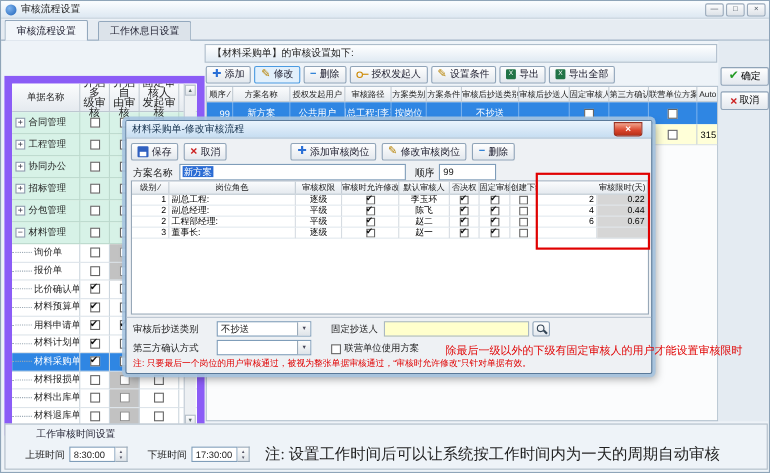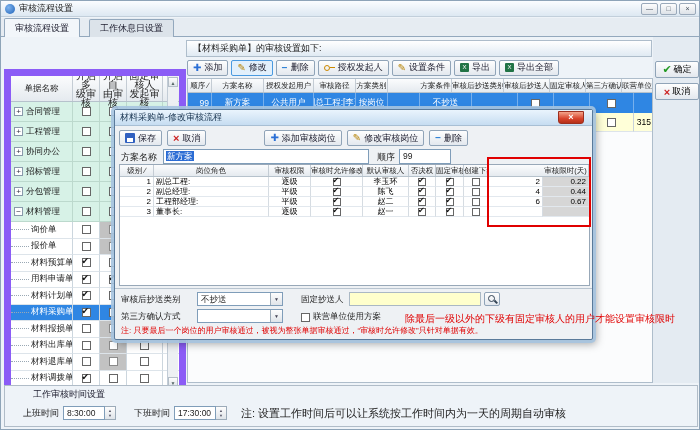--- a/index.html
+++ b/index.html
@@ -101,21 +101,21 @@
   #btn-ok{top:24px;} #btn-cancel{top:46px;}
 
   
   #time-panel{position:absolute;left:3px;top:384px;width:694px;height:42px;border:1px solid #b0bcc8;background:#eef3f8;}
   #time-caption{position:absolute;left:28px;top:2px;font-size:9px;color:#223;}
   #time-row{position:absolute;left:0;top:18px;width:100%;height:18px;display:flex;align-items:center;font-size:9px;color:#222;}
   .tlabel{margin-left:18px;}
   .tinput{width:42px;height:14px;border:1px solid #7f9db9;background:#fff;font-size:8.5px;line-height:13px;padding-left:3px;margin-left:4px;}
   .spin{width:11px;height:14px;border:1px solid #9cabb9;border-left:none;background:linear-gradient(#fdfdfd,#dfe4e9);
     display:flex;flex-direction:column;align-items:center;justify-content:center;font-size:4px;color:#556;line-height:5px;}
-  #time-note{margin-left:14px;font-size:11px;}
+  #time-note{margin-left:14px;font-size:14px;font-family:Liberation Serif, serif;}
 
   
   #dialog{position:absolute;left:113px;top:108px;width:479px;height:231px;z-index:30;
     background:#eef1f4;border:1px solid #5a7a9a;border-radius:2px;
     box-shadow:0 0 0 3px rgba(166,196,224,.9),3px 4px 8px rgba(0,0,0,.35);}
   #dlg-title{position:absolute;left:0;top:0;width:100%;height:16px;
     background:linear-gradient(#eaf4fd,#c6ddf1);border-bottom:1px solid #a8bfd4;
     font-size:9px;line-height:15px;padding-left:5px;color:#16324e;}
   #dlg-close{position:absolute;right:8px;top:1px;width:26px;height:13px;border:1px solid #9c2f1f;border-radius:0 0 3px 3px;
     background:linear-gradient(#f4a58c,#d8442c 60%,#b63018);color:#fff;font-size:9px;line-height:11px;text-align:center;font-weight:bold;}
@@ -326,20 +326,36 @@
             <span class="cb"></span>
           </div>
           <div class="lc c3">
             <span class="cb"></span>
           </div>
           <div class="lfill"></div>
         </div>
         <div class="lrow sub">
           <div class="lname">
             <span class="treeline"></span>
+            <span class="lbl">比价确认单</span>
+          </div>
+          <div class="lc">
+            <span class="cb ck"></span>
+          </div>
+          <div class="lc">
+            <span class="cb"></span>
+          </div>
+          <div class="lc c3">
+            <span class="cb"></span>
+          </div>
+          <div class="lfill"></div>
+        </div>
+        <div class="lrow sub">
+          <div class="lname">
+            <span class="treeline"></span>
             <span class="lbl">材料预算单</span>
           </div>
           <div class="lc">
             <span class="cb ck"></span>
           </div>
           <div class="lc">
             <span class="cb"></span>
           </div>
           <div class="lc c3">
             <span class="cb"></span>
@@ -496,21 +512,21 @@
       </span>
   </div>
 
   <div id="main-grid">
     <div class="mhead" id="main-head">
         <div class="mh" style="width: 24px;">顺序 ∕</div>
         <div class="mh" style="width: 52px;">方案名称</div>
         <div class="mh" style="width: 50px;">授权发起用户</div>
         <div class="mh" style="width: 42px;">审核路径</div>
         <div class="mh" style="width: 32px;">方案类别</div>
-        <div class="mh" style="width: 32px; margin-left: 32px;">方案条件</div>
+        <div class="mh" style="width: 32px;">方案条件</div>
         <div class="mh" style="width: 52px;">审核后抄送类别</div>
         <div class="mh" style="width: 46px;">审核后抄送人</div>
         <div class="mh" style="width: 36px;">固定审核人</div>
         <div class="mh" style="width: 36px;">第三方确认</div>
         <div class="mh" style="width: 44px;">联营单位方案</div>
         <div class="mh" style="width: 20px;">Auto</div>
       </div>
     <div id="main-body">
         <div class="mrow sel">
           <div class="mc num" style="width: 24px;">99</div>

